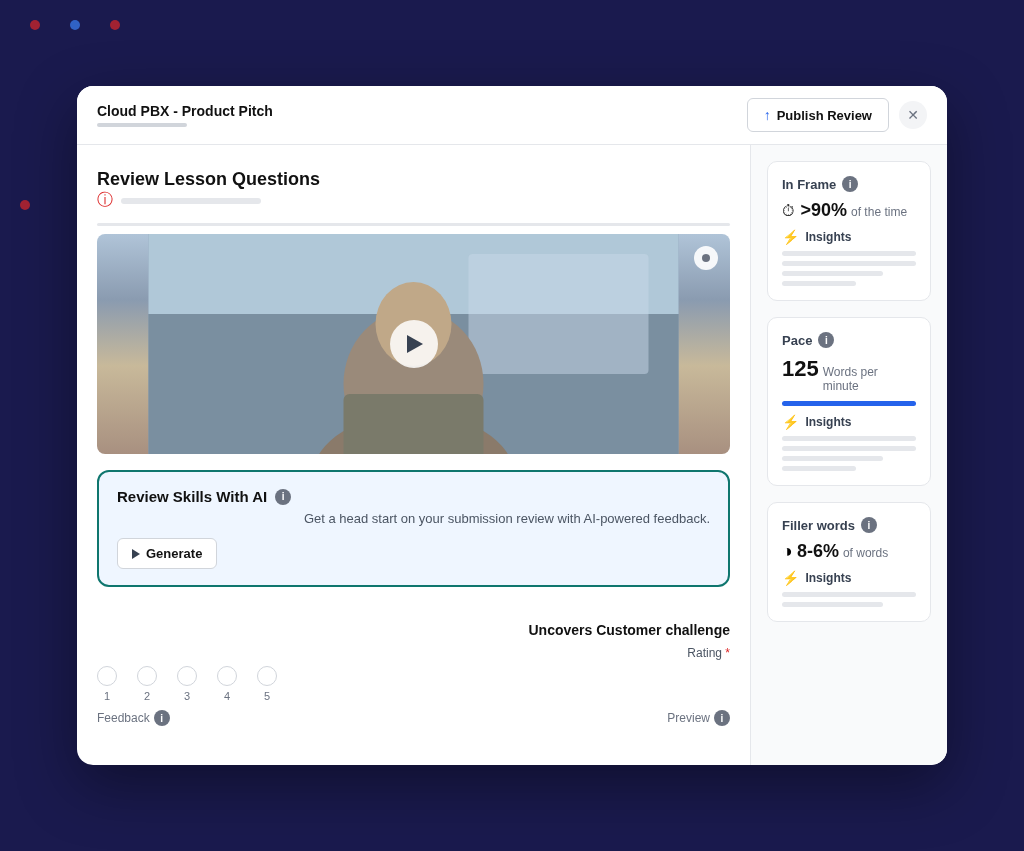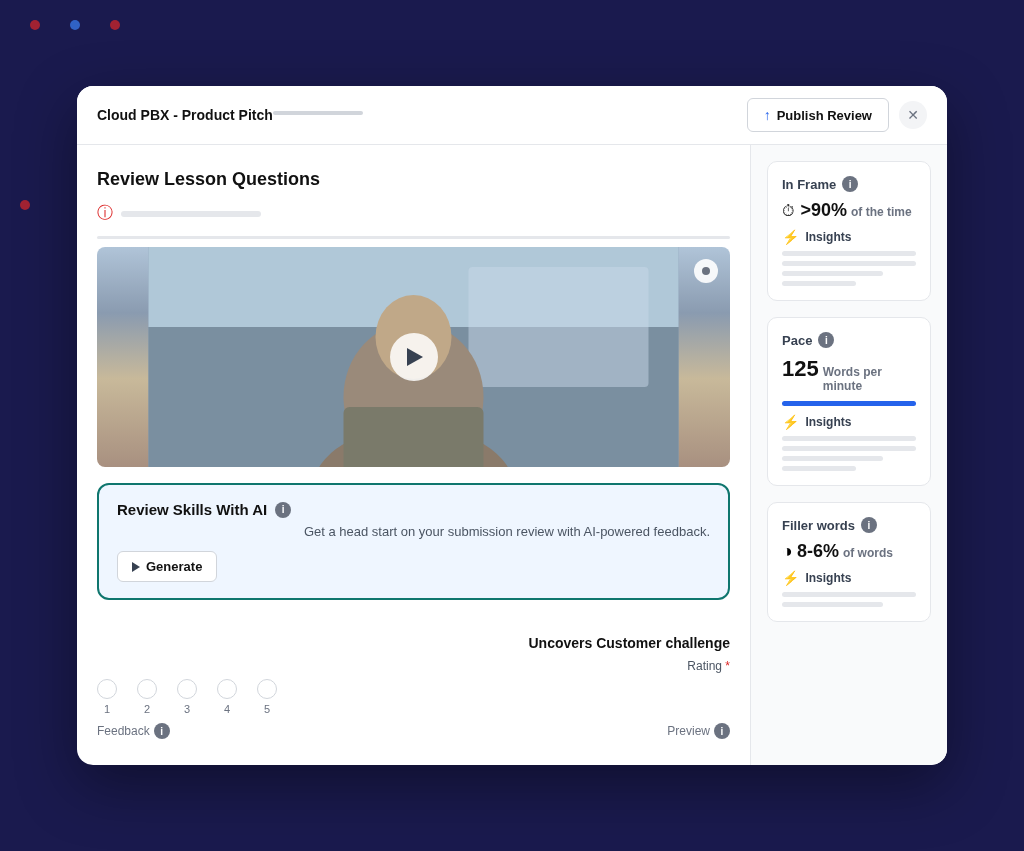--- a/index.html
+++ b/index.html
@@ -21,21 +21,21 @@
     .modal-header {
       display: flex;
       align-items: center;
       justify-content: space-between;
       padding: 12px 20px;
       border-bottom: 1px solid #e5e7eb;
       background: #fff;
     }
     .modal-header-left {
       display: flex;
-      flex-direction: row;
+      flex-direction: column;
     }
     .modal-title {
       font-size: 14px;
       font-weight: 600;
       color: #111;
     }
     .modal-progress-bar {
       width: 90px;
       height: 4px;
       background: #d1d5db;
@@ -84,21 +84,21 @@
     .main-content {
       flex: 1;
       padding: 24px 20px;
       overflow-y: auto;
       position: relative;
     }
     .section-title {
       font-size: 18px;
       font-weight: 700;
       color: #111;
-      margin-bottom: 13px;
+      margin-bottom: 0;
     }
     .error-bar {
       display: flex;
       align-items: center;
       gap: 8px;
       margin-bottom: 12px;
     }
     .error-icon {
       color: #dc2626;
       font-size: 16px;
@@ -334,21 +334,20 @@
       margin-right: 2px;
     }
     .metric-value-big {
       font-size: 22px;
       font-weight: 700;
       color: #111;
     }
     .metric-value-sub {
       font-size: 12px;
       color: #6b7280;
-      font-weight: bold;
     }
     .metric-value-percent {
       font-size: 18px;
       font-weight: 700;
       color: #111;
     }
     .insights-row {
       display: flex;
       align-items: center;
       gap: 6px;

